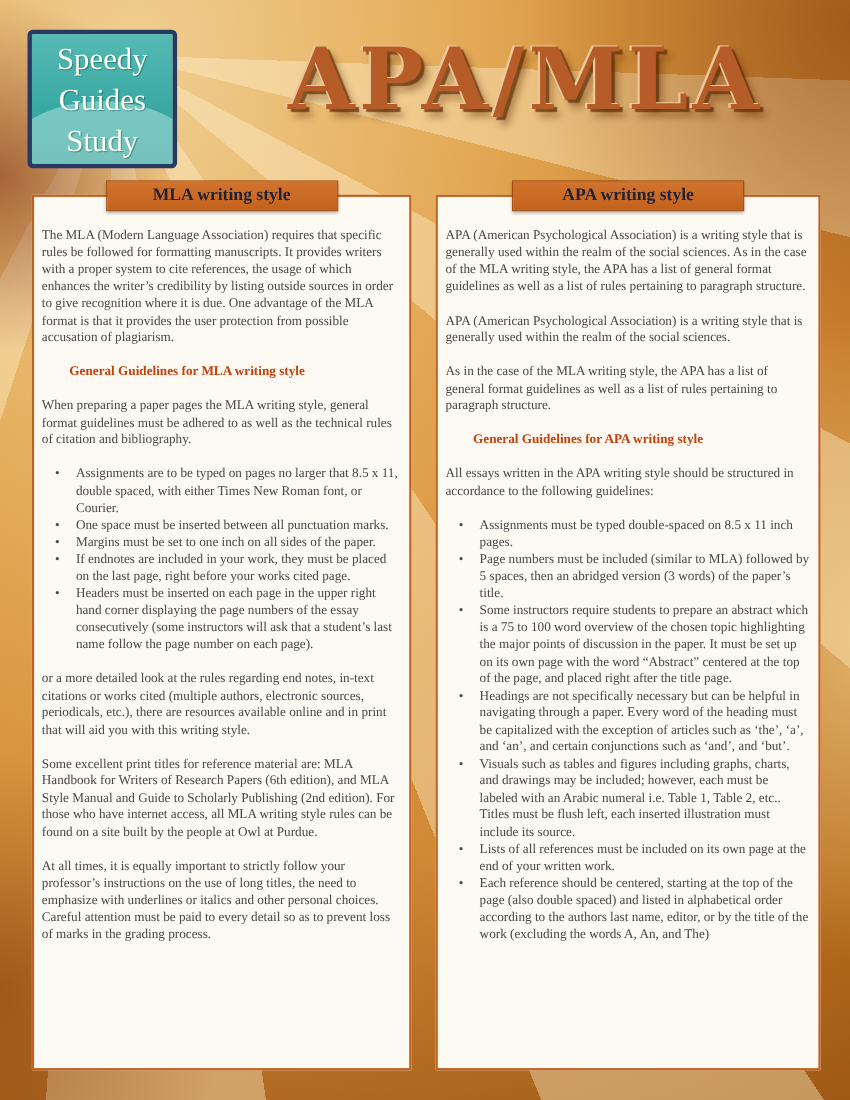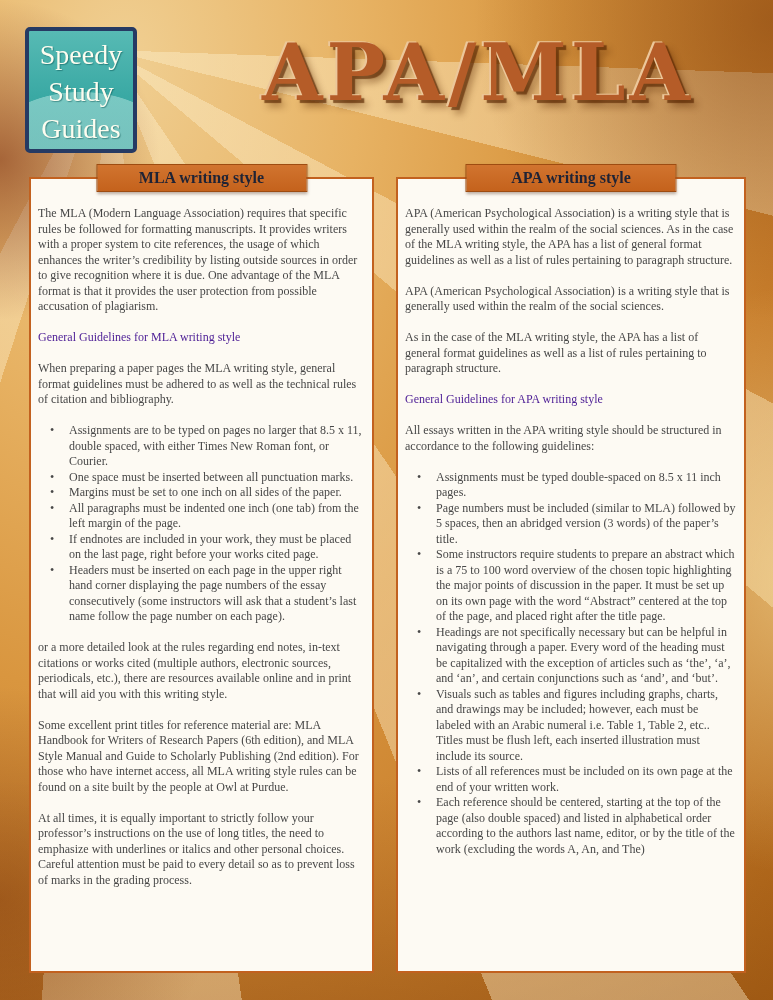--- a/index.html
+++ b/index.html
@@ -21,21 +21,21 @@
         transparent 158deg 172deg,
         rgba(255,242,208,0.40) 172deg 184deg,
         transparent 184deg 198deg,
         rgba(255,242,208,0.40) 198deg 208deg,
         transparent 208deg 360deg),
       linear-gradient(to bottom, rgba(0,0,0,0) 78%, rgba(118,58,8,0.30) 100%),
       radial-gradient(ellipse at 16% 6%, #f0cf92 0%, #e7b263 26%, #d9963f 48%, #c87e2c 72%, #b06618 100%);
   }
 
   .logo {
-    position:absolute; left:25px; top:27px; width:112px; height:126px;
+    position:absolute; left:25px; top:27px; width:136px; height:126px;
     box-sizing:border-box; border:4px solid #263a63; border-radius:5px;
     background:
       radial-gradient(ellipse 95px 62px at 50% 104%, rgba(198,238,232,0.45) 0 99%, transparent 100%),
       linear-gradient(180deg,#57bab4 0%, #3aa9a4 55%, #339e99 100%);
     text-align:center; padding-top:5px;
     color:#fdfdf0; font-size:28px; line-height:37px;
     text-shadow:1px 1px 1px rgba(0,70,70,0.45);
   }
 
   .title {
@@ -65,49 +65,48 @@
     box-shadow:0 2px 3px rgba(60,20,0,0.35);
     text-align:center; font-weight:bold; font-size:16px; line-height:26px;
     color:#1f2335;
   }
 
   .col-body {
     padding:27px 8px 0 7px;
     font-size:12px; line-height:15.5px; color:#474747;
   }
   .col-body p { margin:0 0 15.5px; }
-  .col-body p.subhead { font-weight:normal; color:#4c1d95; }
+  .col-body p.subhead { font-weight:bold; color:#c2410c;margin-left:25px; }
   .col-body ul { list-style:none; margin:0 0 15.5px; padding:0 0 0 31px; }
   .col-body li { position:relative; }
   .col-body li::before { content:"\2022"; position:absolute; left:-19px; }
 </style>
 </head>
 <body>
 
 <div class="page">
 
   <div class="logo">
     <div>Speedy</div>
+    <div>Guides</div>
     <div>Study</div>
-    <div>Guides</div>
   </div>
 
   <h1 class="title">APA/MLA</h1>
 
   <section class="column col-left">
     <div class="col-header">MLA writing style</div>
     <div class="col-body">
         <p>The MLA (Modern Language Association) requires that specific rules be followed for formatting manuscripts. It provides writers with a proper system to cite references, the usage of which enhances the writer’s credibility by listing outside sources in order to give recognition where it is due. One advantage of the MLA format is that it provides the user protection from possible accusation of plagiarism.</p>
         <p class="subhead">General Guidelines for MLA writing style</p>
         <p>When preparing a paper pages the MLA writing style, general format guidelines must be adhered to as well as the technical rules of citation and bibliography.</p>
         <ul>
           <li>Assignments are to be typed on pages no larger that 8.5 x 11, double spaced, with either Times New Roman font, or Courier.</li>
           <li>One space must be inserted between all punctuation marks.</li>
           <li>Margins must be set to one inch on all sides of the paper.</li>
-          <li>All paragraphs must be indented one inch (one tab) from the left margin of the page.</li>
           <li>If endnotes are included in your work, they must be placed on the last page, right before your works cited page.</li>
           <li>Headers must be inserted on each page in the upper right hand corner displaying the page numbers of the essay consecutively (some instructors will ask that a student’s last name follow the page number on each page).</li>
         </ul>
         <p>or a more detailed look at the rules regarding end notes, in-text citations or works cited (multiple authors, electronic sources, periodicals, etc.), there are resources available online and in print that will aid you with this writing style.</p>
         <p>Some excellent print titles for reference material are: MLA Handbook for Writers of Research Papers (6th edition), and MLA Style Manual and Guide to Scholarly Publishing (2nd edition). For those who have internet access, all MLA writing style rules can be found on a site built by the people at Owl at Purdue.</p>
         <p>At all times, it is equally important to strictly follow your professor’s instructions on the use of long titles, the need to emphasize with underlines or italics and other personal choices. Careful attention must be paid to every detail so as to prevent loss of marks in the grading process.</p>
       </div>
   </section>
 
   <section class="column col-right">

